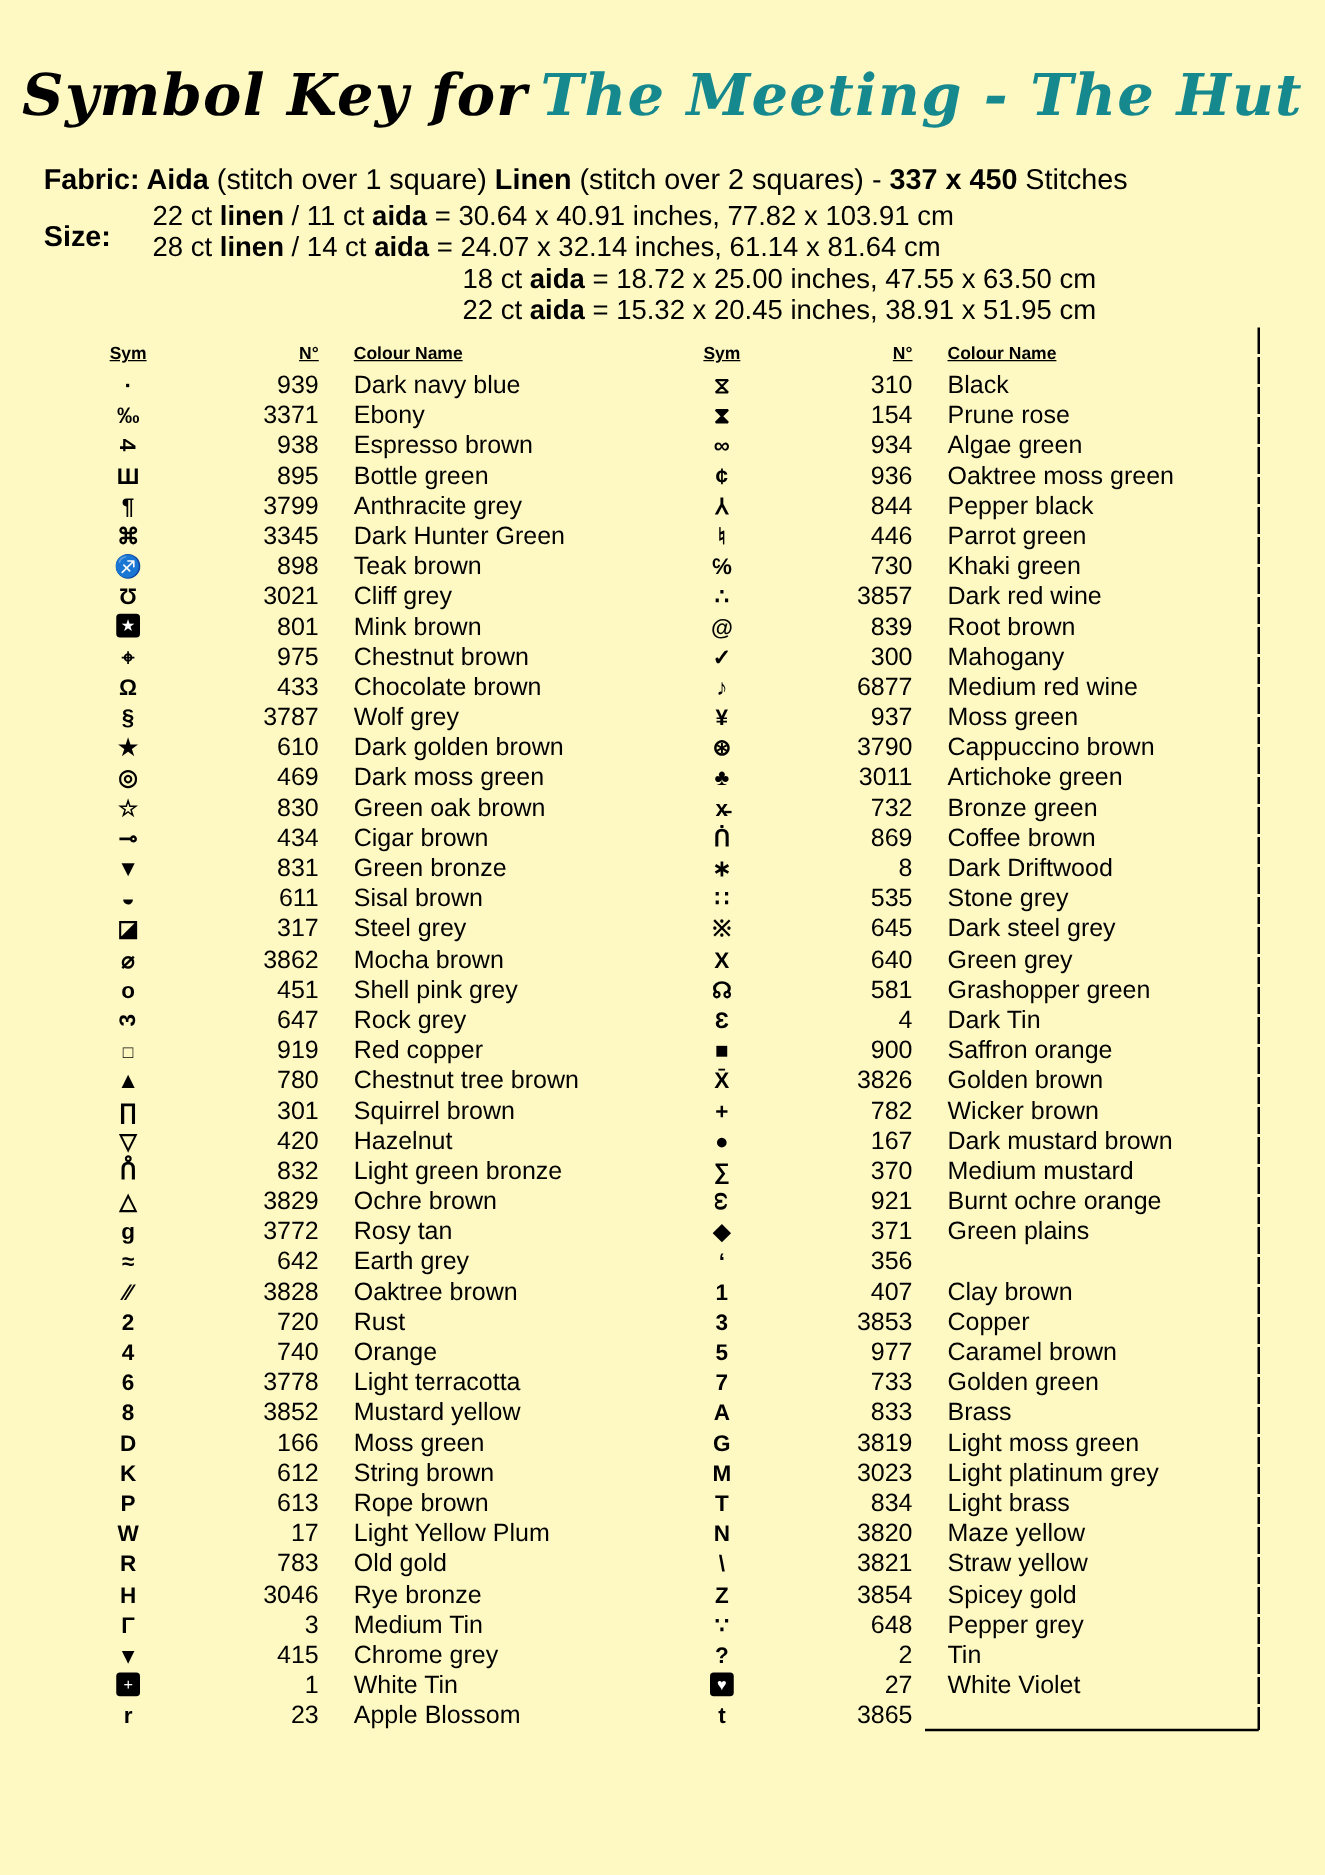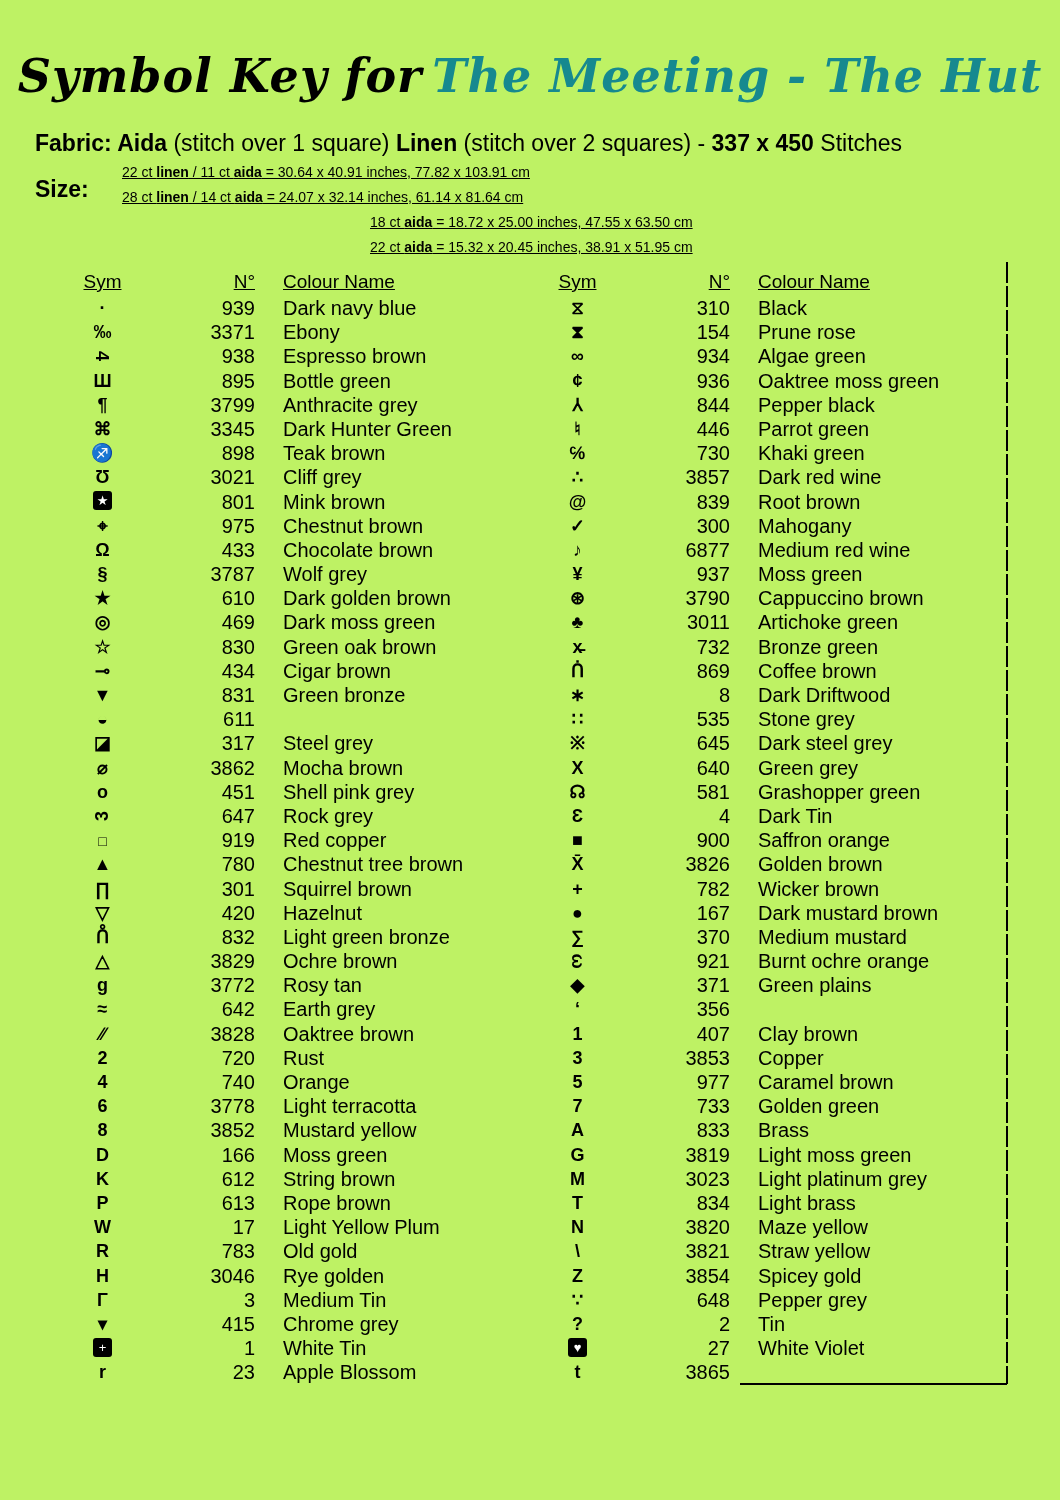--- a/index.html
+++ b/index.html
@@ -1,41 +1,41 @@
 <!DOCTYPE html>
 <html><head>
 <meta charset="utf-8">
 <style>
   html,body{margin:0;padding:0;}
   body{
     width:1060px;height:1500px;background:#ffffff;color:#000;
     font-family:"Liberation Sans",sans-serif;position:relative;overflow:hidden;
   }
-  .page{position:absolute;inset:0;background:#bef264;}
+  .page{position:absolute;inset:0;background:#fef9c3;}
   
   .title{
     margin-top:50px;text-align:center;
     font-family:"DejaVu Serif",serif;font-style:italic;font-weight:bold;
     font-size:46px;line-height:52px;letter-spacing:1px;white-space:nowrap;
   }
   .title .accent{padding-left:10px;}
   
   .meta{font-size:23px;line-height:27px;margin-top:28px;}
   .b{font-weight:bold;}
   .fabric{padding-left:35px;}
   .sizes{position:relative;margin-top:3px;}
   .size-label{position:absolute;left:35px;top:16px;font-weight:bold;}
-  .size-line{margin-left:122px;height:25px;line-height:25px;font-size:14px;text-decoration:underline;}
+  .size-line{margin-left:122px;height:25px;line-height:25px;font-size:22px;}
   .size-line.ind{margin-left:370px;}
   
   .key{display:flex;margin-top:10px;padding-left:60px;position:relative;}
   .group{width:475px;}
   .group.g2{width:470px;}
   .hdr,.row{display:grid;grid-template-columns:85px 110px 1fr;}
-  .hdr{height:26px;line-height:24px;font-size:19px;font-weight:normal;}
+  .hdr{height:26px;line-height:24px;font-size:14px;font-weight:bold;}
   .hdr .h{text-decoration:underline;}
   .hdr .h-sym{text-align:center;}
   .hdr .h-num{text-align:right;}
   .hdr .h-name{padding-left:28px;}
   .row{height:24.2px;line-height:24.2px;font-size:20px;}
   .sym{text-align:center;font-size:18px;font-weight:600;}
   .num{text-align:right;font-size:20px;}
   .name{padding-left:28px;white-space:nowrap;}
   .box{
     display:inline-block;width:19px;height:19px;line-height:19px;
@@ -162,20 +162,21 @@
           <span class="name">Cigar brown</span>
         </div>
         <div class="row">
           <span class="sym"><span>▼</span></span>
           <span class="num">831</span>
           <span class="name">Green bronze</span>
         </div>
         <div class="row">
           <span class="sym"><span>◒</span></span>
           <span class="num">611</span>
+          <span class="name">Sisal brown</span>
         </div>
         <div class="row">
           <span class="sym"><span>◪</span></span>
           <span class="num">317</span>
           <span class="name">Steel grey</span>
         </div>
         <div class="row">
           <span class="sym"><span>⌀</span></span>
           <span class="num">3862</span>
           <span class="name">Mocha brown</span>
@@ -276,21 +277,21 @@
           <span class="name">Light Yellow Plum</span>
         </div>
         <div class="row">
           <span class="sym"><span>R</span></span>
           <span class="num">783</span>
           <span class="name">Old gold</span>
         </div>
         <div class="row">
           <span class="sym"><span>H</span></span>
           <span class="num">3046</span>
-          <span class="name">Rye golden</span>
+          <span class="name">Rye bronze</span>
         </div>
         <div class="row">
           <span class="sym"><span>Γ</span></span>
           <span class="num">3</span>
           <span class="name">Medium Tin</span>
         </div>
         <div class="row">
           <span class="sym"><span>▾</span></span>
           <span class="num">415</span>
           <span class="name">Chrome grey</span>

